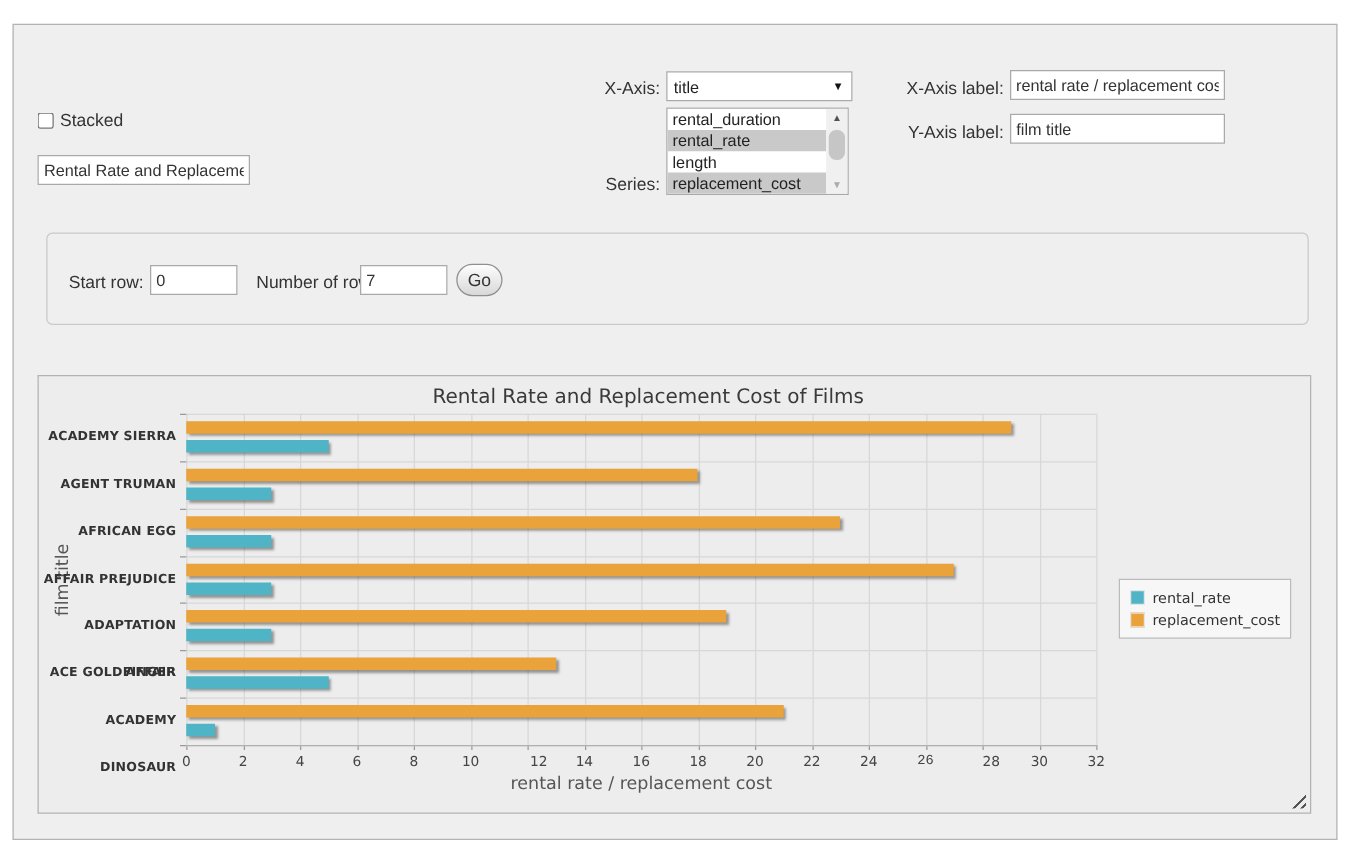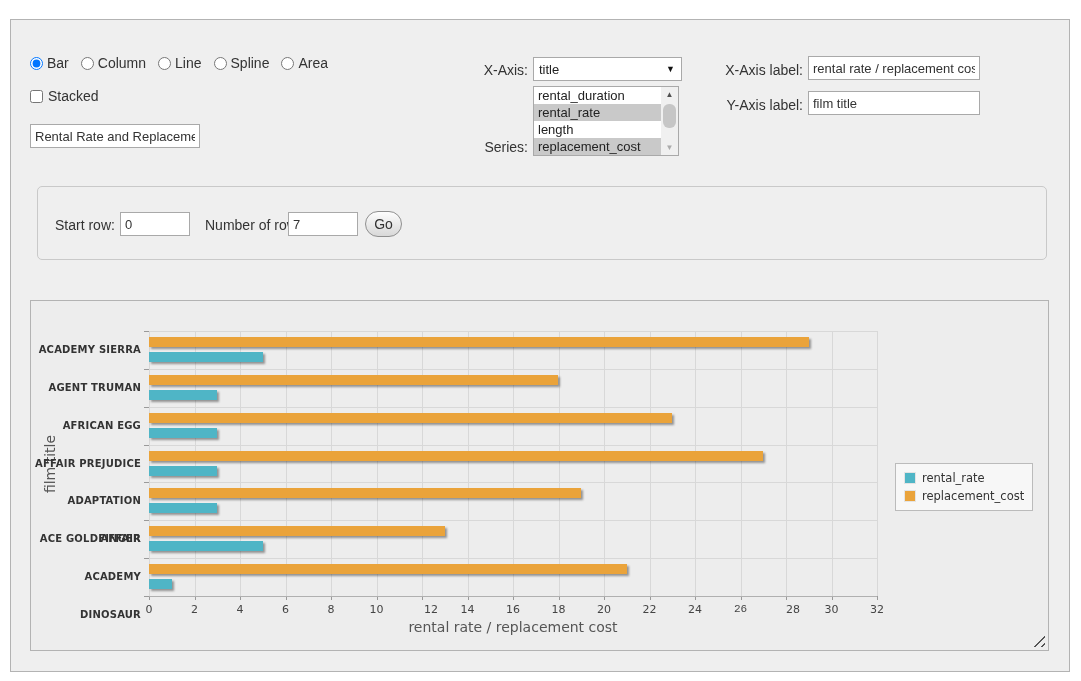--- a/index.html
+++ b/index.html
@@ -86,42 +86,20 @@
   .resize-grip { position:absolute; right:3px; bottom:3px; width:12px; height:12px;
                  background:repeating-linear-gradient(135deg,#555 0 1.5px,transparent 1.5px 4.5px);
                  clip-path:polygon(100% 0,100% 100%,0 100%); cursor:nwse-resize; }
 </style>
 </head>
 <body>
 
 <div class="page">
   <div class="panel"></div>
 
-  <div class="abs radio-group">
-      <label class="radio-item">
-        <input type="radio" name="ctype" checked="" style="">
-        <span>Bar</span>
-      </label>
-      <label class="radio-item">
-        <input type="radio" name="ctype" style="">
-        <span>Column</span>
-      </label>
-      <label class="radio-item">
-        <input type="radio" name="ctype" style="">
-        <span>Line</span>
-      </label>
-      <label class="radio-item">
-        <input type="radio" name="ctype" style="">
-        <span>Spline</span>
-      </label>
-      <label class="radio-item">
-        <input type="radio" name="ctype" style="">
-        <span>Area</span>
-      </label>
-    </div>
 
   <div class="abs stacked-row">
     <input type="checkbox" style="">
     <span class="lbl">Stacked</span>
   </div>
 
   <input type="text" class="abs title-input" value="Rental Rate and Replacemer" style="">
 
   <div class="abs lbl xaxis-caption">X-Axis:</div>
   <div class="abs fake-select">
@@ -151,20 +129,21 @@
   <input type="text" class="abs ylabel-input" value="film title" style="">
 
   <div class="abs rows-box"></div>
   <div class="abs lbl startrow-caption" style="top:217px;text-align:right;">Start row:</div>
   <input type="text" class="abs startrow-input" value="0" style="">
   <div class="abs lbl numrows-caption" style="top:217px;">Number of rows:</div>
   <input type="text" class="abs numrows-input" value="7" style="">
   <div class="abs go-button">Go</div>
 
   <div class="abs chart-box">
+    <div class="chart-title">Rental Rate and Replacement Cost of Films</div>
     <div class="y-axis-title">film title</div>
     <div id="plot-layer">
         <div class="gridline" style="left: 118px; top: 30px; width: 1px; height: 265px;"></div>
         <div class="tickmark" style="left: 118px; top: 295px; width: 1px; height: 4px;"></div>
         <div class="tick-label" style="left: 104px; top: 302px;">0</div>
         <div class="gridline" style="left: 163.5px; top: 30px; width: 1px; height: 265px;"></div>
         <div class="tickmark" style="left: 163.5px; top: 295px; width: 1px; height: 4px;"></div>
         <div class="tick-label" style="left: 149.5px; top: 302px;">2</div>
         <div class="gridline" style="left: 209px; top: 30px; width: 1px; height: 265px;"></div>
         <div class="tickmark" style="left: 209px; top: 295px; width: 1px; height: 4px;"></div>

